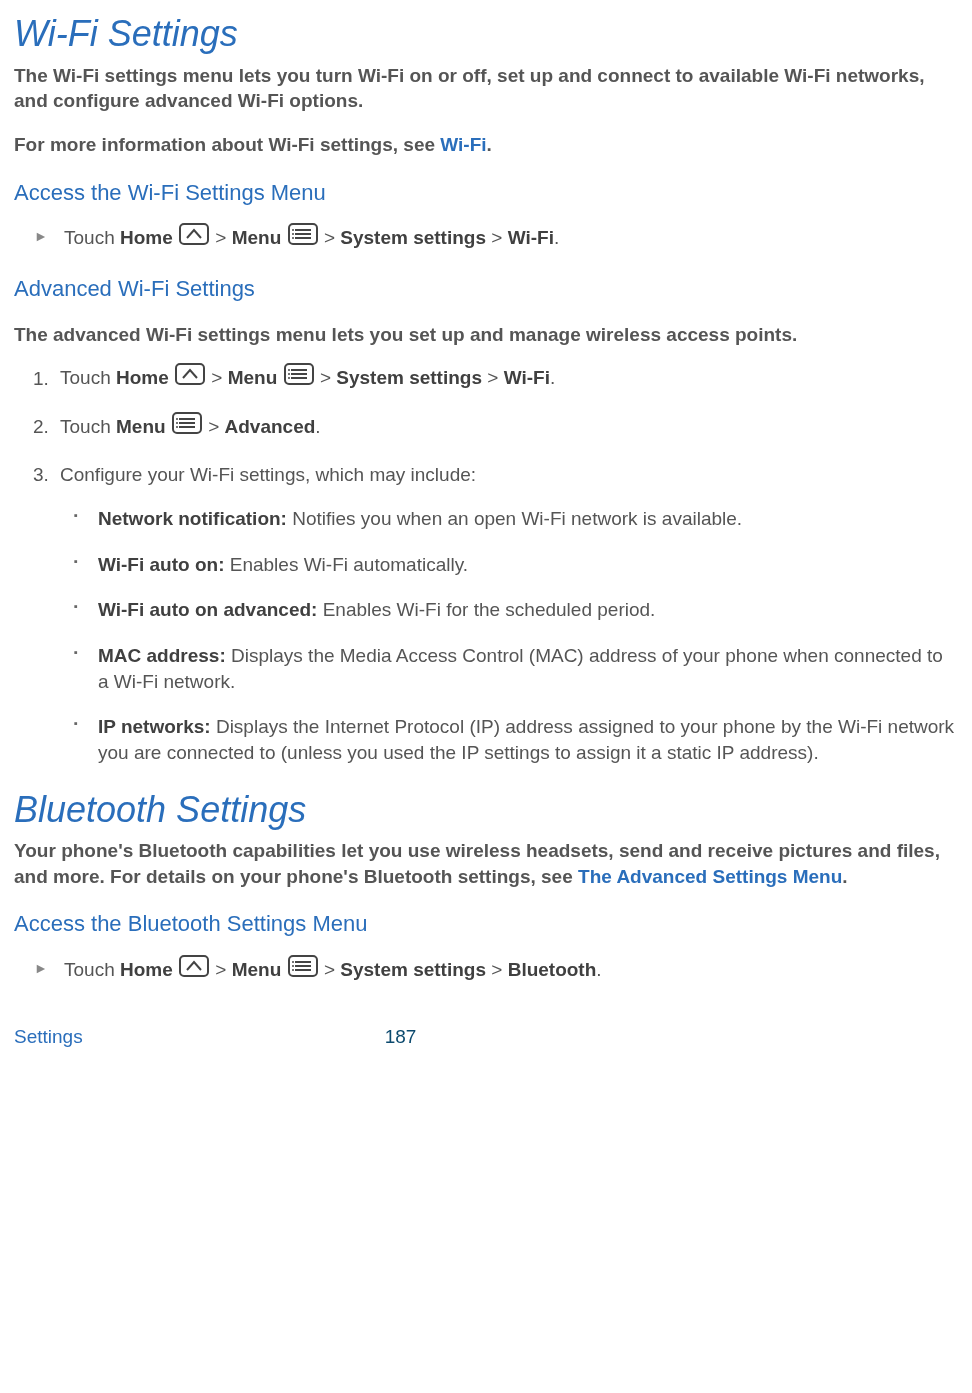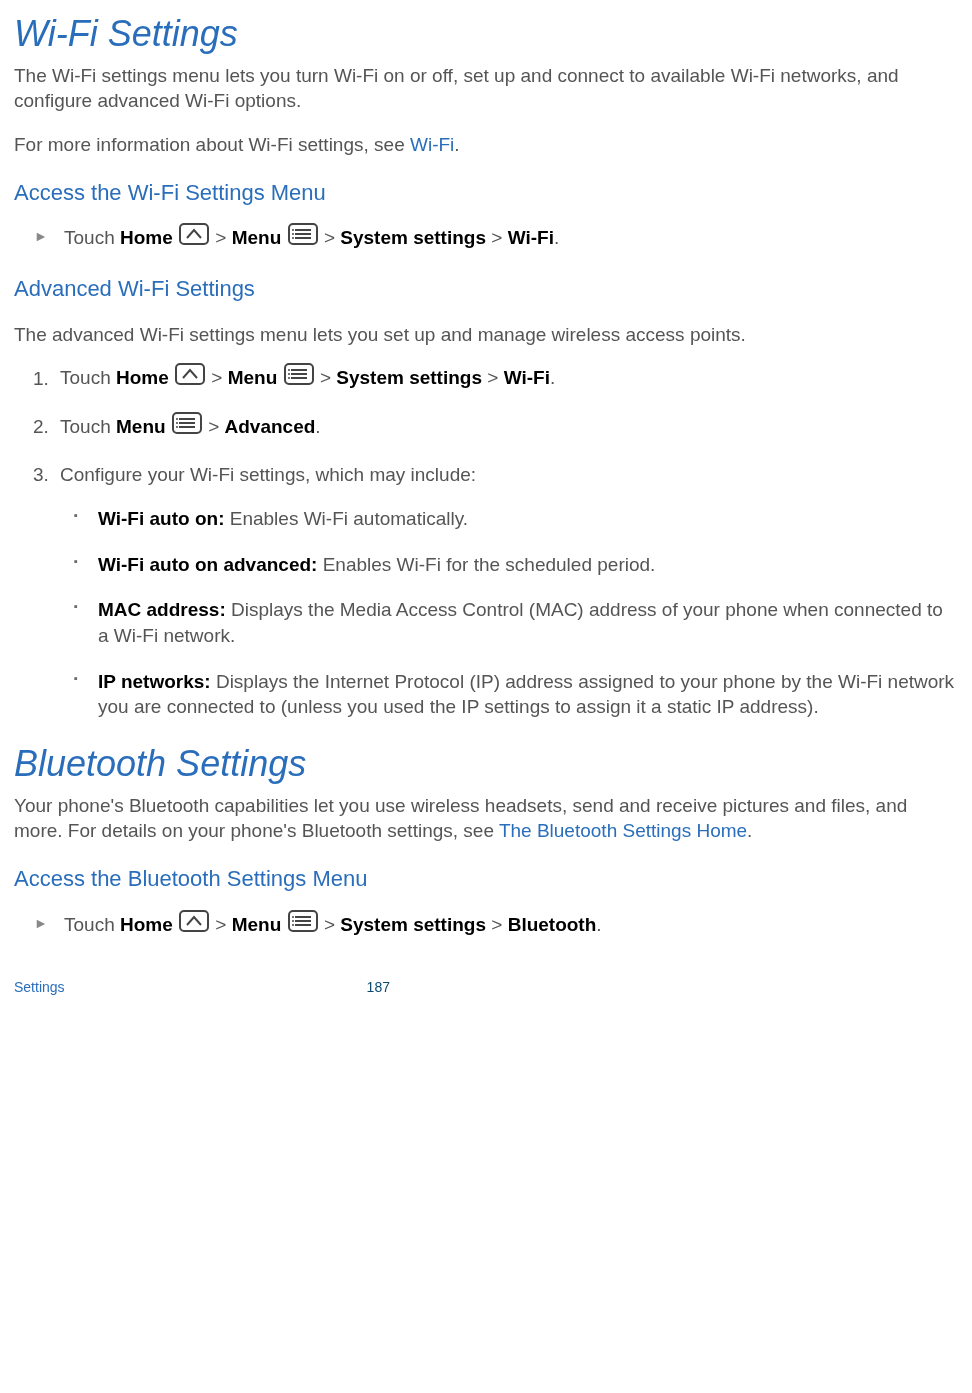--- a/index.html
+++ b/index.html
@@ -68,41 +68,41 @@
     margin-bottom: 18px;
   }
   .arrow-list > li::before {
     content: "►";
     position: absolute;
     left: -16px;
     top: 2px;
     font-size: 14px;
     color: #888;
   }
-  strong { color:#000000; }
+  strong { color:#404040; }
   .icon {
     display: inline-block;
     vertical-align: middle;
     margin: 0 1px;
     position: relative;
     top: -2px;
   }
   .footer {
     display: flex;
     margin-top: 38px;
     color: #2a6ebb;
-    font-size: 14px;
+    font-size: 19px;
     align-items: center;
   }
   .footer-label { color:#2a6ebb; }
   .footer-page {
     margin-left: 302px;
     color: #0c4a6e;
   }
-  p { margin: 0 0 18px 0; }
+  p { margin: 0 0 18px 0; font-weight: bold; }
 </style>
 </head>
 <body>
 
 <h1>Wi-Fi Settings</h1>
 
 <p class="intro">The Wi-Fi settings menu lets you turn Wi-Fi on or off, set up and connect to available Wi-Fi networks, and configure advanced Wi-Fi options.</p>
 
 <p>
   <span>For more information about Wi-Fi settings, see </span><span class="link">Wi-Fi</span><span>.</span>
@@ -163,32 +163,33 @@
           <line x1="7" y1="15" x2="23" y2="15" stroke="#444" stroke-width="2"></line>
           <circle cx="5" cy="7" r="1" fill="#444"></circle>
           <circle cx="5" cy="11" r="1" fill="#444"></circle>
           <circle cx="5" cy="15" r="1" fill="#444"></circle>
         </svg></span>
     <span> &gt; </span><strong>Advanced</strong><span>.</span>
   </li>
   <li>
     <span>Configure your Wi-Fi settings, which may include:</span>
     <ul class="sub-list">
+      <li><strong>Network notification:</strong><span> Notifies you when an open Wi-Fi network is available.</span></li>
       <li><strong>Wi-Fi auto on:</strong><span> Enables Wi-Fi automatically.</span></li>
       <li><strong>Wi-Fi auto on advanced:</strong><span> Enables Wi-Fi for the scheduled period.</span></li>
       <li><strong>MAC address:</strong><span> Displays the Media Access Control (MAC) address of your phone when connected to a Wi-Fi network.</span></li>
       <li><strong>IP networks:</strong><span> Displays the Internet Protocol (IP) address assigned to your phone by the Wi-Fi network you are connected to (unless you used the IP settings to assign it a static IP address).</span></li>
     </ul>
   </li>
 </ol>
 
 <h1>Bluetooth Settings</h1>
 
 <p class="intro">
-  <span>Your phone's Bluetooth capabilities let you use wireless headsets, send and receive pictures and files, and more. For details on your phone's Bluetooth settings, see </span><span class="link">The Bluetooth Settings Home</span><span>.</span>
+  <span>Your phone's Bluetooth capabilities let you use wireless headsets, send and receive pictures and files, and more. For details on your phone's Bluetooth settings, see </span><span class="link">The Advanced Settings Menu</span><span>.</span>
 </p>
 
 <h2>Access the Bluetooth Settings Menu</h2>
 
 <ul class="arrow-list">
   <li>
     <span>Touch </span><strong>Home</strong>
     <span class="icon"><svg width="30" height="22">
           <rect x="1" y="1" width="28" height="20" rx="4" fill="none" stroke="#444" stroke-width="2"></rect>
           <path d="M8 15 L15 7 L22 15" fill="none" stroke="#444" stroke-width="2"></path>

